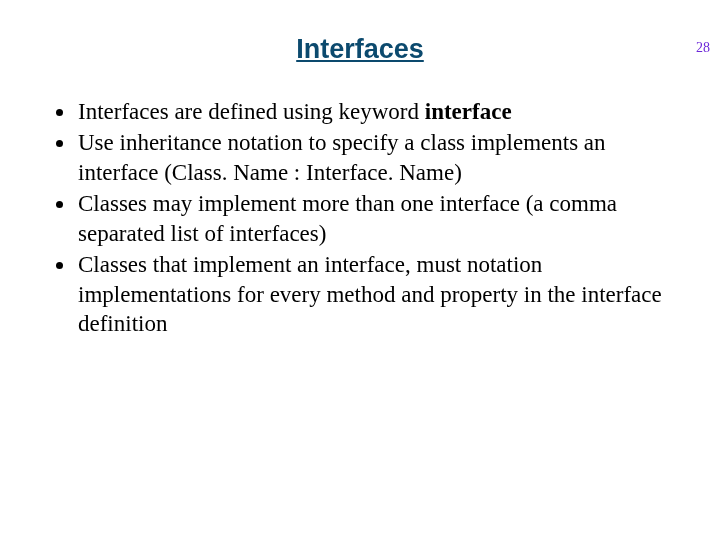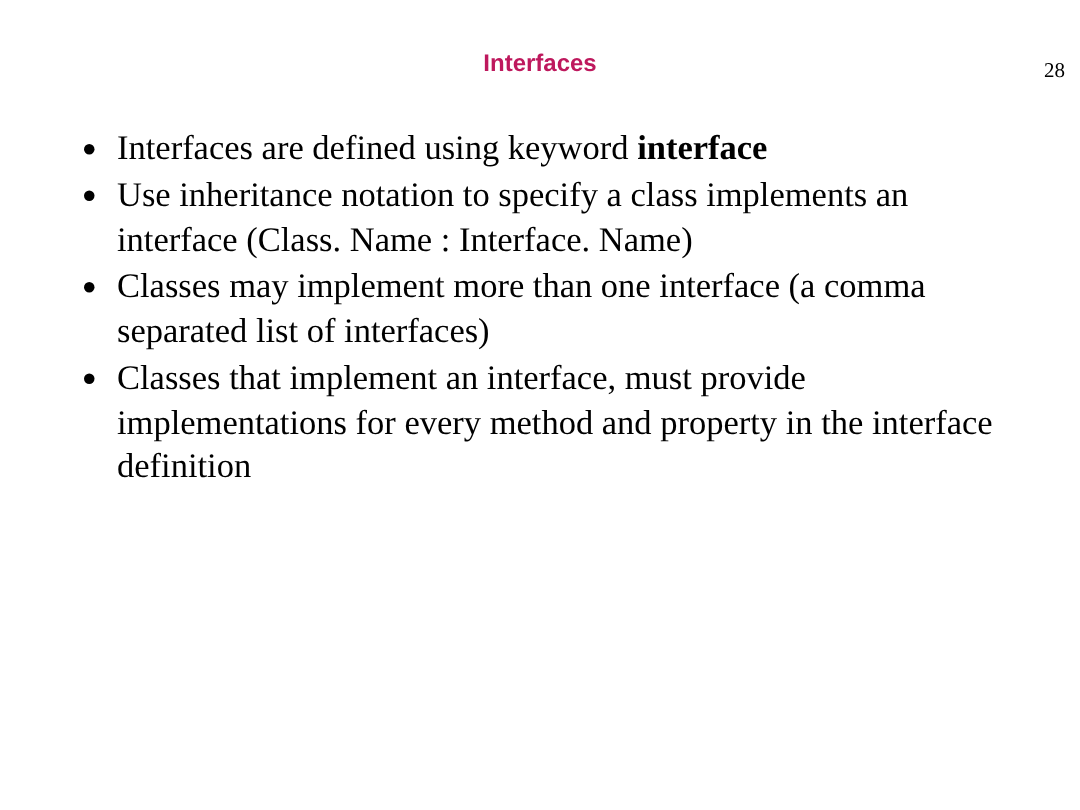--- a/index.html
+++ b/index.html
@@ -16,29 +16,30 @@
     width: 720px;
     height: 540px;
     box-sizing: border-box;
   }
   .page-number {
     position: absolute;
     top: 6px;
     right: 10px;
     font-size: 14px;
     font-family: "Times New Roman", Times, serif;
-    color: #000000;
+    color: #6d28d9;
   }
   .title {
     text-align: center;
     font-weight: bold;
-    font-size: 16px;
-    color: #be185d;
+    font-size: 27px;
+    color: #0c4a6e;
     margin-top: 34px;
     font-family: Arial, Helvetica, sans-serif;
+    text-decoration: underline;
   }
   ul.bullets {
     margin: 32px 40px 0 50px;
     padding: 0 0 0 26px;
     list-style-type: disc;
   }
   ul.bullets li {
     font-size: 23px;
     line-height: 1.28;
     margin: 0 0 2px 0;
@@ -64,17 +65,17 @@
     <li>
       <span>Interfaces are defined using keyword </span><span class="kw-bold">interface</span>
     </li>
 
     <li>
       <span>Use inheritance notation to specify a class implements an interface (</span><span class="italic">Class. Name : Interface. Name</span><span>)</span>
     </li>
 
     <li>Classes may implement more than one interface (a comma separated list of interfaces)</li>
 
-    <li>Classes that implement an interface, must provide implementations for every method and property in the interface definition</li>
+    <li>Classes that implement an interface, must notation implementations for every method and property in the interface definition</li>
 
   </ul>
 
 </div>
 
 </body></html>

